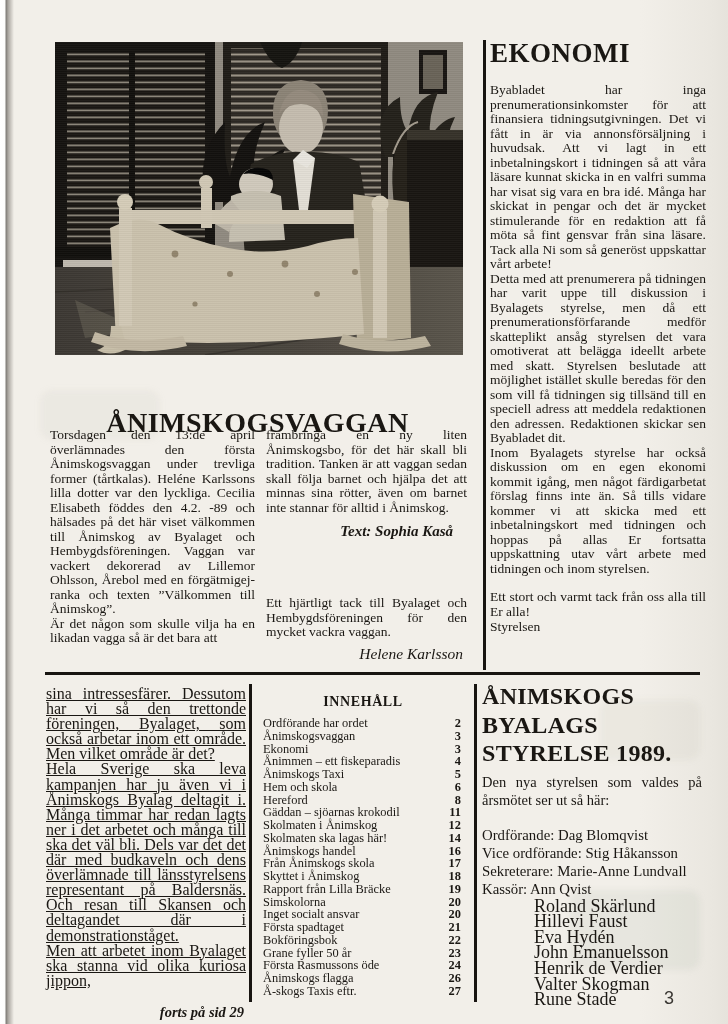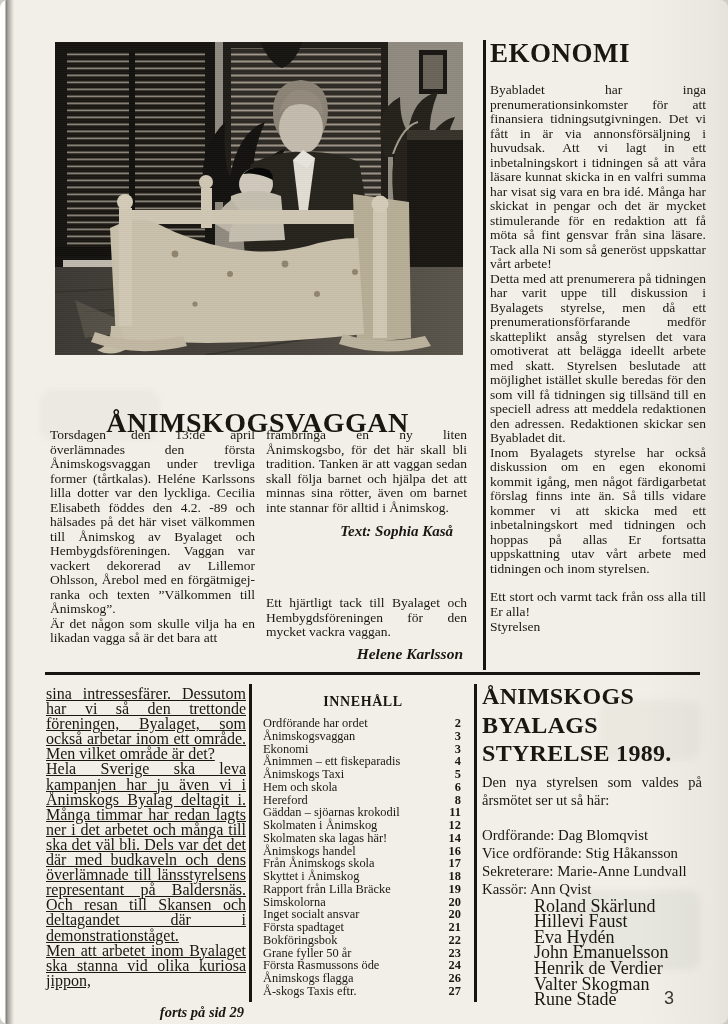--- a/index.html
+++ b/index.html
@@ -1,19 +1,19 @@
 <!DOCTYPE html>
 <html><head>
 <meta charset="utf-8">
 <style>
   html,body{margin:0;padding:0;background:#cfccc6;}
   .page{
     position:relative;width:728px;height:1024px;overflow:hidden;
     background:linear-gradient(90deg,#ffffff 0px,#fdfdfc 5px,#7e7b76 6px,#a8a49e 8px,#f2efe9 14px,#f2efe9 640px,#eae7e0 710px,#e6e3dc 728px);
-    font-family:"Liberation Serif","DejaVu Serif",serif;color:#1a1713;border-radius:8px;
+    font-family:"Liberation Serif","DejaVu Serif",serif;color:#1a1713;
   }
   
   .bleed{position:absolute;border-radius:12px;filter:blur(3px);pointer-events:none;}
   .bleed.b1{left:570px;top:890px;width:130px;height:80px;background:rgba(140,160,135,.10);}
   .bleed.b2{left:600px;top:700px;width:100px;height:60px;background:rgba(150,150,130,.08);}
   .bleed.b3{left:40px;top:390px;width:120px;height:50px;background:rgba(150,150,135,.07);}
 
   .photo{position:absolute;left:55px;top:42px;width:408px;height:313px;background:#2c2926;}
   .photo svg{display:block;width:100%;height:100%;}
 
@@ -32,21 +32,21 @@
   .ekonomi .sig{font-size:13.5px;line-height:16px;}
 
   
   .article-title{position:absolute;left:45px;top:388px;width:425px;text-align:center;
     font-size:28px;font-weight:bold;letter-spacing:.5px;}
   .art-col{position:absolute;top:428px;}
   .art-col.c1{left:50px;width:205px;}
   .art-col.c2{left:266px;width:201px;}
   .byline{font-size:15px;font-weight:bold;font-style:italic;text-align:right;padding-right:14px;margin-top:8px;}
   .thanks{margin-top:56px !important;}
-  .sig-right{font-size:15.5px;font-weight:bold;font-style:italic;text-align:right;padding-right:4px;margin-top:5px;}
+  .sig-right{font-size:15.5px;font-weight:normal;font-style:italic;text-align:right;padding-right:4px;margin-top:5px;}
 
   
   .cont{position:absolute;left:46px;top:686px;width:200px;}
   .cont p{margin:0;font-size:16px;line-height:15.1px;text-align:justify;text-decoration:underline;}
   .cont .forts{margin-top:16px;font-size:14.5px;font-weight:bold;font-style:italic;text-align:right;padding-right:2px;}
 
   
   .toc{position:absolute;left:263px;top:694px;width:200px;}
   .toc h2{margin:0 0 7px 0;font-size:14px;font-weight:bold;text-align:center;letter-spacing:.6px;}
   .toc-row{display:flex;justify-content:space-between;font-size:12.4px;line-height:12.75px;}

